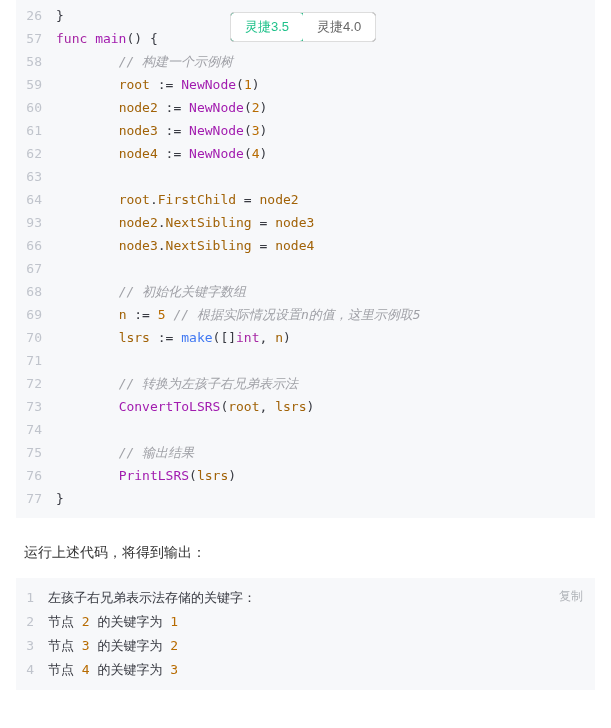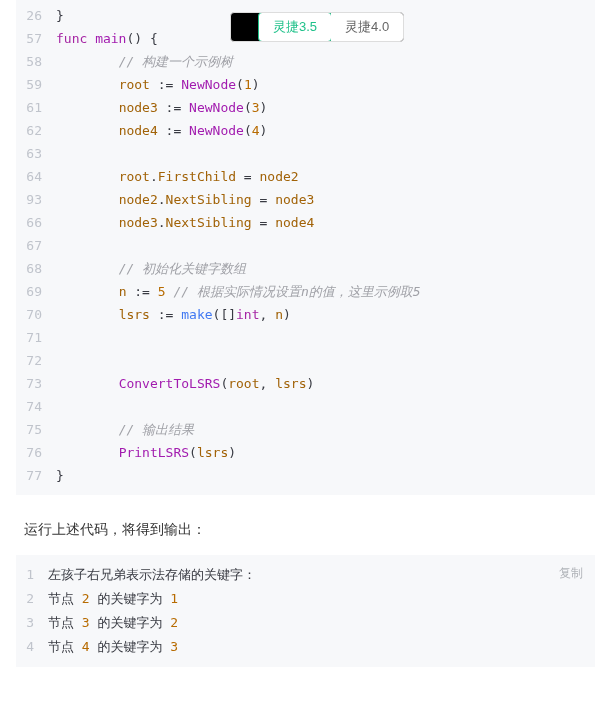--- a/index.html
+++ b/index.html
@@ -13,21 +13,20 @@
   .tabs {
     position: absolute;
     top: 12px;
     left: 230px;
     display: flex;
     border: 1px solid #ddd;
     border-radius: 4px;
     overflow: hidden;
     background: #000000;
     z-index: 10;
-    padding-left: 28px;
   }
   .tab {
     padding: 5px 14px;
     font-size: 13px;
     cursor: pointer;
     background: #fff;
     border: none;
   }
   .tab.active {
     border: 1px solid #1fc18a;
@@ -108,32 +107,33 @@
 <div class="tabs">
   <button class="tab active">灵捷3.5</button>
   <button class="tab inactive">灵捷4.0</button>
 </div>
 
 <div class="code-panel" id="code-block">
     <div class="code-line"><span class="gutter">26</span><span class="code-content"><span class="tok-punct">}</span></span></div>
     <div class="code-line"><span class="gutter">57</span><span class="code-content"><span class="tok-keyword">func</span><span class="tok-op"> </span><span class="tok-func">main</span><span class="tok-punct">() {</span></span></div>
     <div class="code-line"><span class="gutter">58</span><span class="code-content"><span class="tok-op">        </span><span class="tok-comment">// 构建一个示例树</span></span></div>
     <div class="code-line"><span class="gutter">59</span><span class="code-content"><span class="tok-op">        </span><span class="tok-ident">root</span><span class="tok-op"> := </span><span class="tok-func">NewNode</span><span class="tok-punct">(</span><span class="tok-number">1</span><span class="tok-punct">)</span></span></div>
+    <div class="code-line"><span class="gutter">60</span><span class="code-content"><span class="tok-op">        </span><span class="tok-ident">node2</span><span class="tok-op"> := </span><span class="tok-func">NewNode</span><span class="tok-punct">(</span><span class="tok-number">2</span><span class="tok-punct">)</span></span></div>
     <div class="code-line"><span class="gutter">61</span><span class="code-content"><span class="tok-op">        </span><span class="tok-ident">node3</span><span class="tok-op"> := </span><span class="tok-func">NewNode</span><span class="tok-punct">(</span><span class="tok-number">3</span><span class="tok-punct">)</span></span></div>
     <div class="code-line"><span class="gutter">62</span><span class="code-content"><span class="tok-op">        </span><span class="tok-ident">node4</span><span class="tok-op"> := </span><span class="tok-func">NewNode</span><span class="tok-punct">(</span><span class="tok-number">4</span><span class="tok-punct">)</span></span></div>
     <div class="code-line"><span class="gutter">63</span><span class="code-content">&nbsp;</span></div>
     <div class="code-line"><span class="gutter">64</span><span class="code-content"><span class="tok-op">        </span><span class="tok-ident">root</span><span class="tok-punct">.</span><span class="tok-ident">FirstChild</span><span class="tok-op"> = </span><span class="tok-ident">node2</span></span></div>
     <div class="code-line"><span class="gutter">93</span><span class="code-content"><span class="tok-op">        </span><span class="tok-ident">node2</span><span class="tok-punct">.</span><span class="tok-ident">NextSibling</span><span class="tok-op"> = </span><span class="tok-ident">node3</span></span></div>
     <div class="code-line"><span class="gutter">66</span><span class="code-content"><span class="tok-op">        </span><span class="tok-ident">node3</span><span class="tok-punct">.</span><span class="tok-ident">NextSibling</span><span class="tok-op"> = </span><span class="tok-ident">node4</span></span></div>
     <div class="code-line"><span class="gutter">67</span><span class="code-content">&nbsp;</span></div>
     <div class="code-line"><span class="gutter">68</span><span class="code-content"><span class="tok-op">        </span><span class="tok-comment">// 初始化关键字数组</span></span></div>
     <div class="code-line"><span class="gutter">69</span><span class="code-content"><span class="tok-op">        </span><span class="tok-ident">n</span><span class="tok-op"> := </span><span class="tok-number">5</span><span class="tok-op"> </span><span class="tok-comment">// 根据实际情况设置n的值，这里示例取5</span></span></div>
     <div class="code-line"><span class="gutter">70</span><span class="code-content"><span class="tok-op">        </span><span class="tok-ident">lsrs</span><span class="tok-op"> := </span><span class="tok-builtin">make</span><span class="tok-punct">([]</span><span class="tok-keyword">int</span><span class="tok-punct">, </span><span class="tok-ident">n</span><span class="tok-punct">)</span></span></div>
     <div class="code-line"><span class="gutter">71</span><span class="code-content">&nbsp;</span></div>
-    <div class="code-line"><span class="gutter">72</span><span class="code-content"><span class="tok-op">        </span></span></div>
+    <div class="code-line"><span class="gutter">72</span><span class="code-content"><span class="tok-op">        </span><span class="tok-comment">// 转换为左孩子右兄弟表示法</span></span></div>
     <div class="code-line"><span class="gutter">73</span><span class="code-content"><span class="tok-op">        </span><span class="tok-func">ConvertToLSRS</span><span class="tok-punct">(</span><span class="tok-ident">root</span><span class="tok-punct">, </span><span class="tok-ident">lsrs</span><span class="tok-punct">)</span></span></div>
     <div class="code-line"><span class="gutter">74</span><span class="code-content">&nbsp;</span></div>
     <div class="code-line"><span class="gutter">75</span><span class="code-content"><span class="tok-op">        </span><span class="tok-comment">// 输出结果</span></span></div>
     <div class="code-line"><span class="gutter">76</span><span class="code-content"><span class="tok-op">        </span><span class="tok-func">PrintLSRS</span><span class="tok-punct">(</span><span class="tok-ident">lsrs</span><span class="tok-punct">)</span></span></div>
     <div class="code-line"><span class="gutter">77</span><span class="code-content"><span class="tok-punct">}</span></span></div>
   </div>
 
 <div class="narrative">运行上述代码，将得到输出：</div>
 
 <div class="output-panel">

